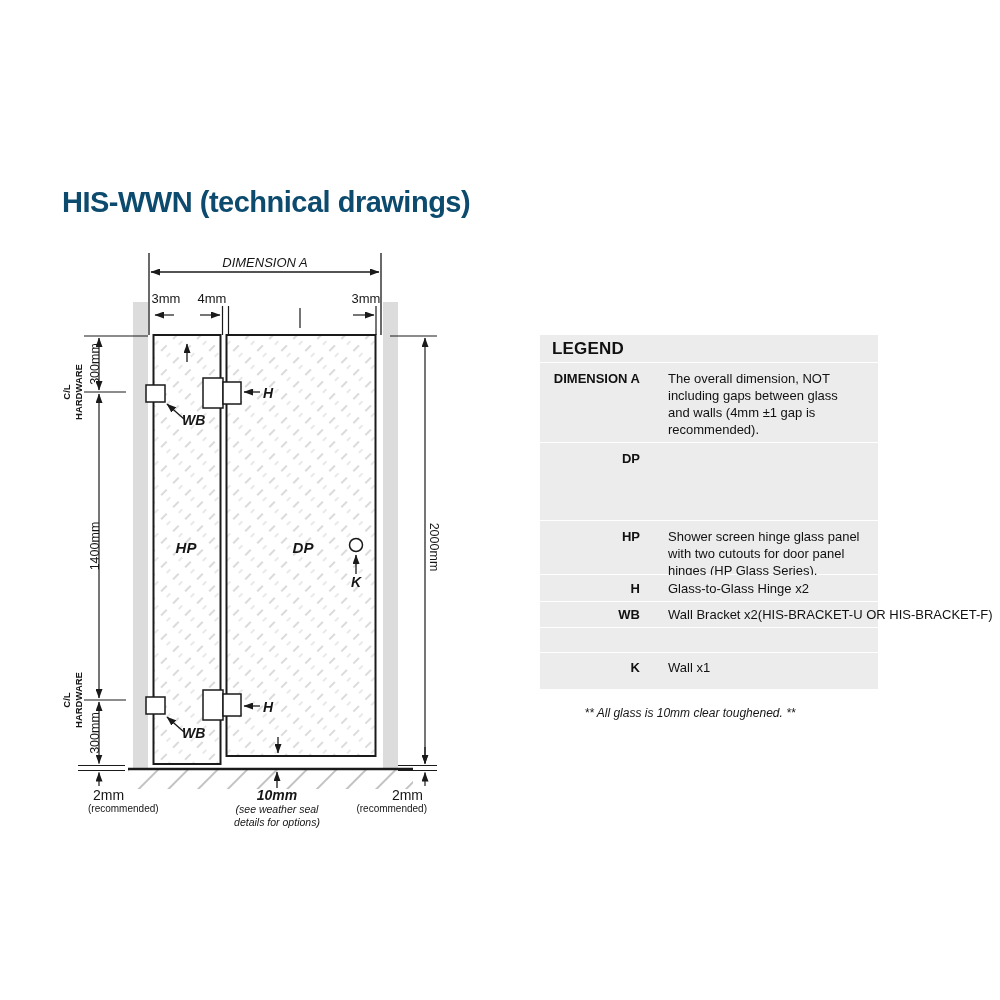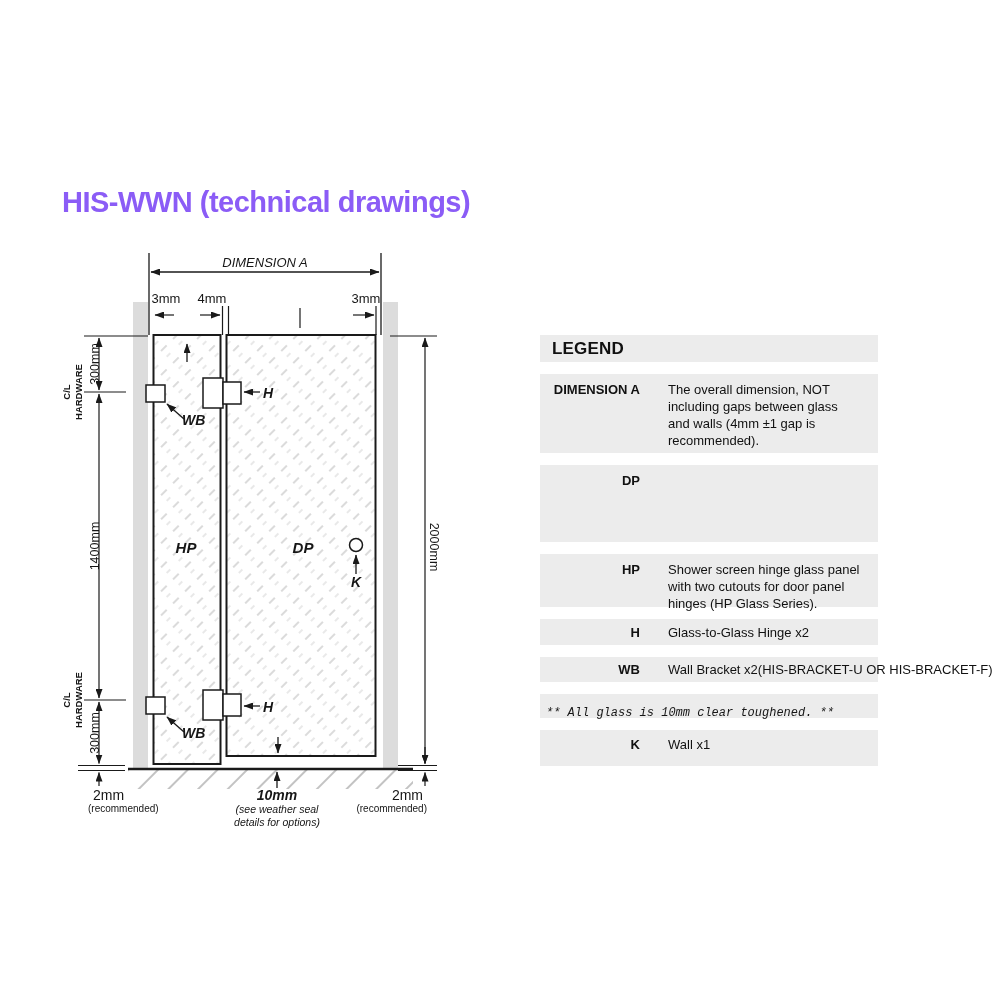--- a/index.html
+++ b/index.html
@@ -1,43 +1,43 @@
 <!DOCTYPE html>
 <html><head>
 <meta charset="utf-8">
 <style>
   html,body{margin:0;padding:0;background:#fff;}
   #page{position:relative;width:1000px;height:1000px;background:#ffffff;overflow:hidden;
         font-family:"Liberation Sans",sans-serif;color:#111;}
   #title{position:absolute;left:62px;top:186px;font-size:29px;font-weight:bold;
-         letter-spacing:-0.5px;color:#8b5cf6;white-space:nowrap;}
+         letter-spacing:-0.5px;color:#0c4a6e;white-space:nowrap;}
   
   #drawing{position:absolute;left:50px;top:240px;}
   #drawing text{font-family:"Liberation Sans",sans-serif;fill:#161616;}
   .dim{font-size:13px;}
   .rot{font-size:12.5px;}
   .cl{font-size:9.5px;font-weight:bold;}
   .note{font-size:10px;}
   .note-i{font-size:10.5px;font-style:italic;}
   .val-i{font-size:14px;font-style:italic;font-weight:bold;}
   .val{font-size:14px;}
   .hw{font-size:14px;font-weight:bold;font-style:italic;}
   .panel-lbl{font-size:15px;font-weight:bold;font-style:italic;}
   .dima{font-size:13px;font-style:italic;}
   
   #legend{position:absolute;left:540px;top:335px;width:338px;display:flex;
-          flex-direction:column;gap:12px;}
+          flex-direction:column;gap:1px;}
   .lrow{background:#ececec;display:flex;align-items:flex-start;}
   .lrow .key{width:100px;flex:0 0 100px;text-align:right;font-weight:bold;
              font-size:13px;line-height:17px;}
   .lrow .desc{margin-left:28px;font-size:13px;line-height:17px;white-space:pre;}
   #legend-header{background:#ececec;height:27px;display:flex;align-items:center;
                  padding-left:12px;font-size:17px;font-weight:bold;letter-spacing:0.2px;}
   #legend-footnote{position:absolute;left:540px;top:706px;width:300px;text-align:center;
-                   font-size:12px;font-style:italic;color:#161616;font-family:Liberation Mono, monospace;}
+                   font-size:12px;font-style:italic;color:#161616;}
 </style>
 </head>
 <body>
 
 <div id="page">
 
   <div id="title">HIS-WWN (technical drawings)</div>
 
   <svg id="drawing" width="450" height="610" viewBox="0 0 450 610">
     <defs>

